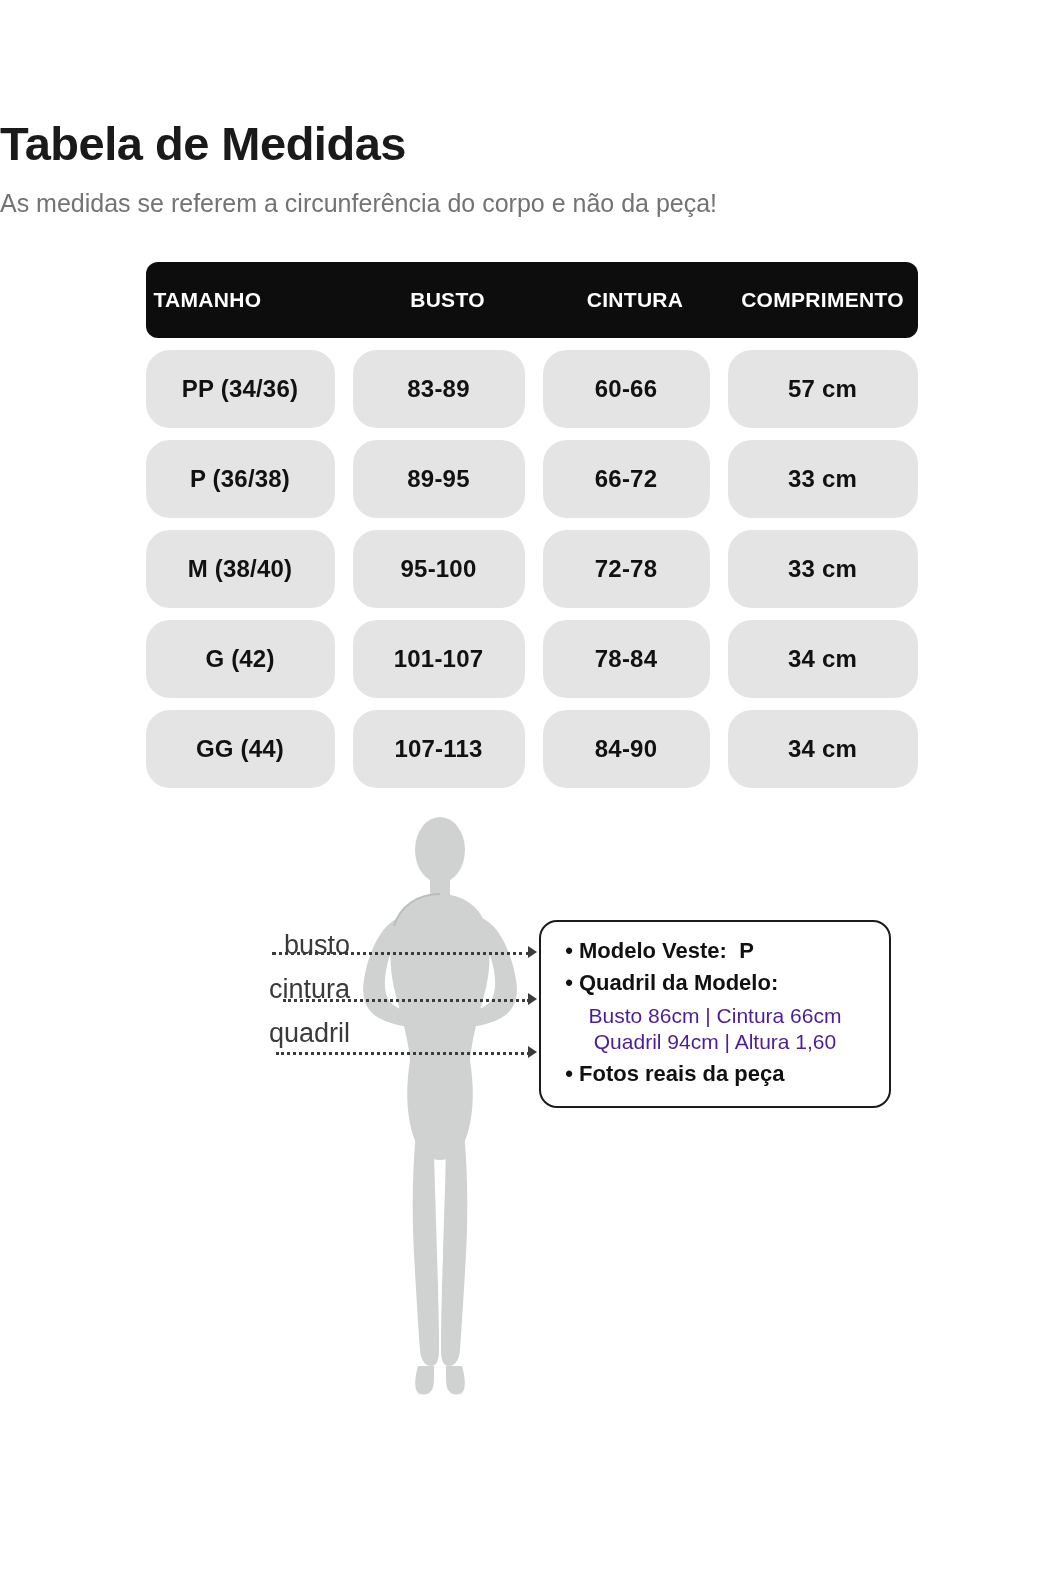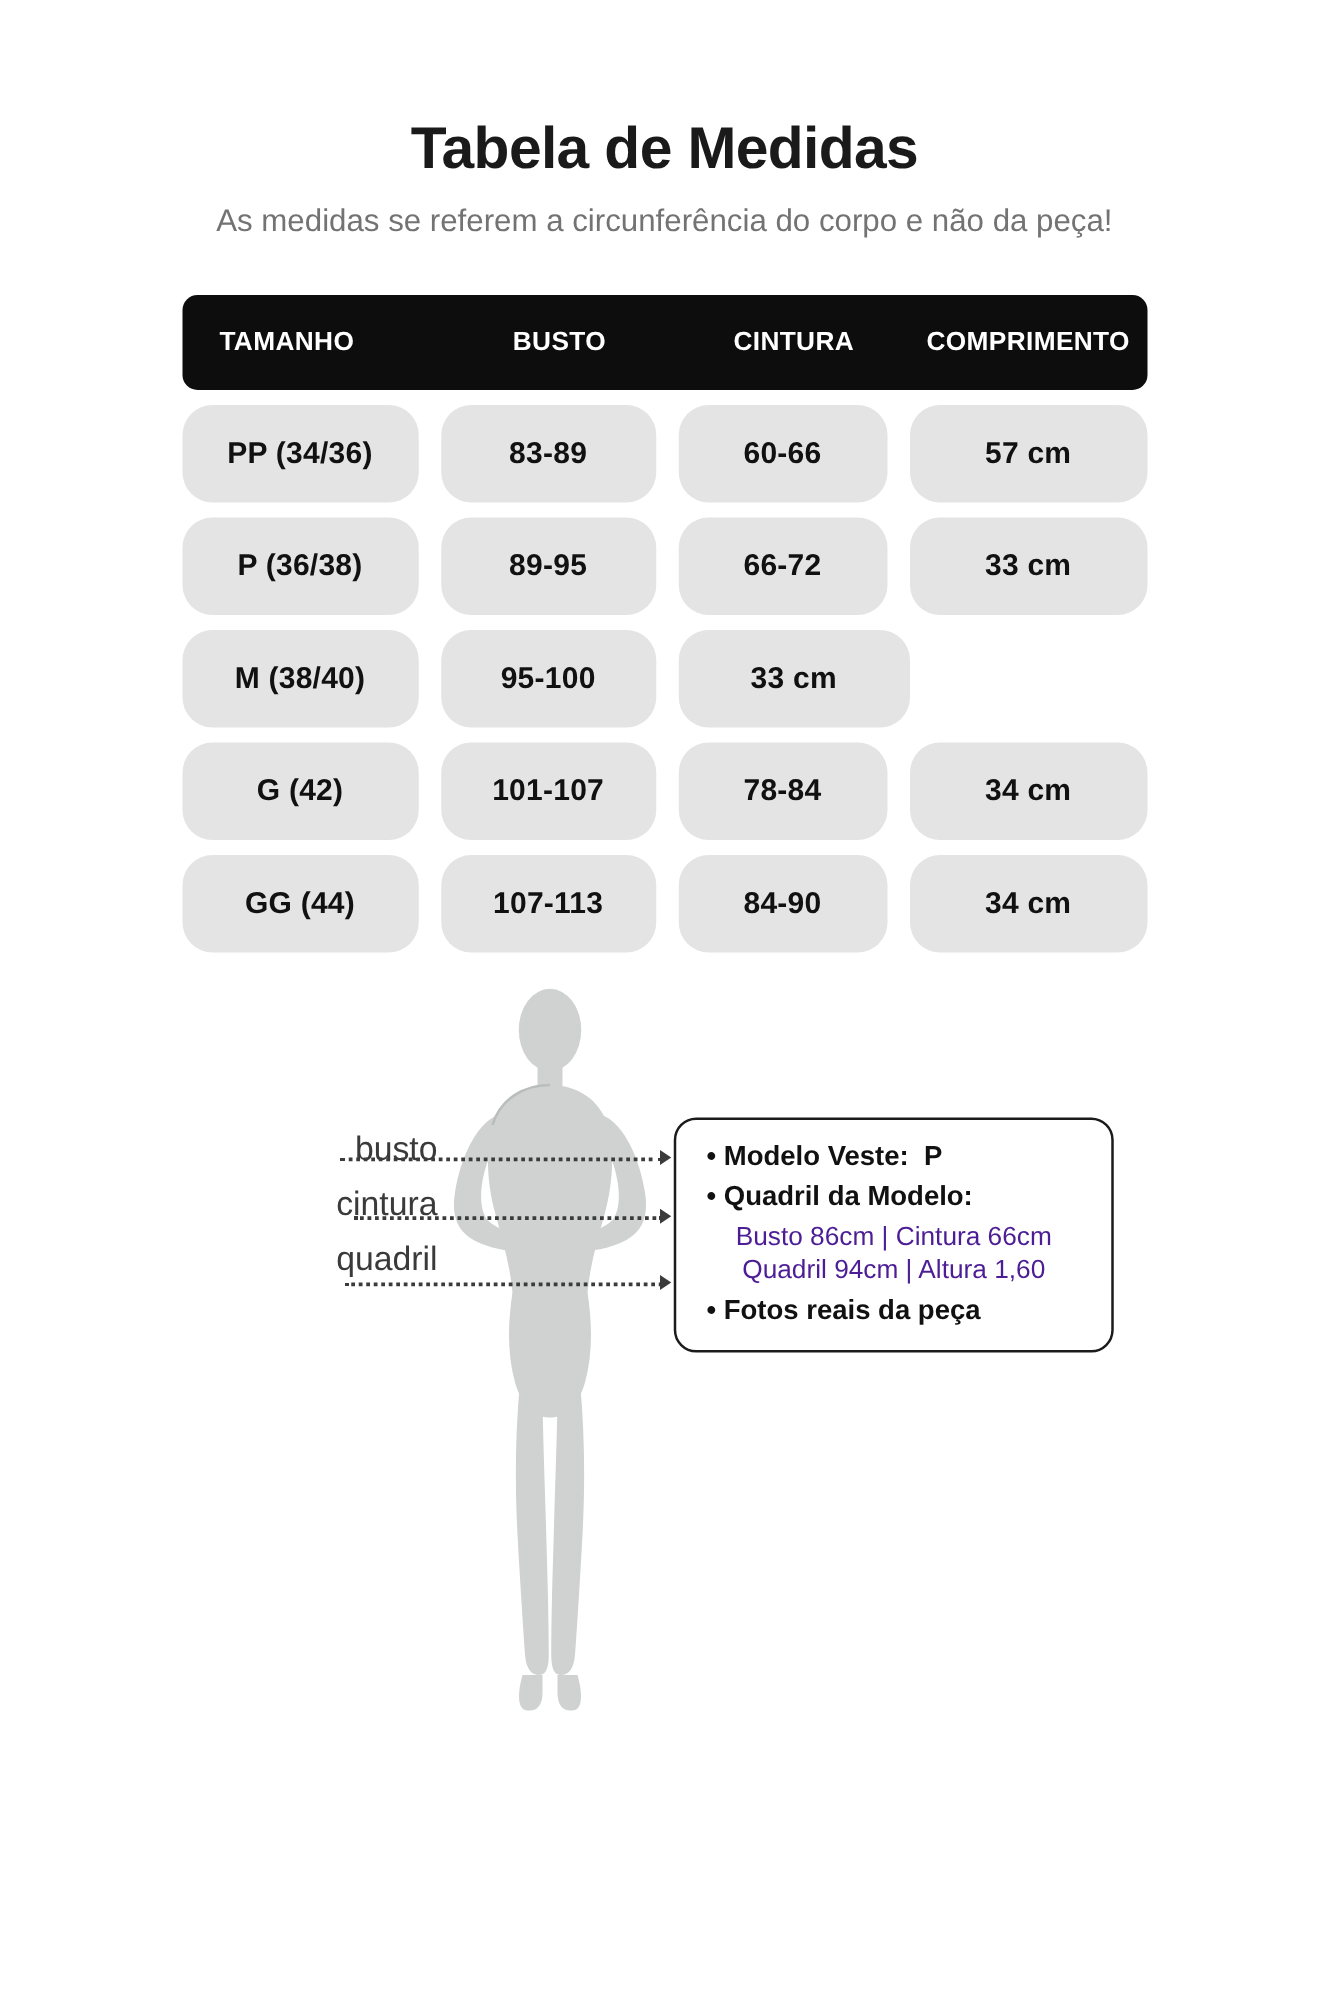--- a/index.html
+++ b/index.html
@@ -18,22 +18,21 @@
   }
 
   .page {
     width: 1063px;
     height: 1594px;
     position: relative;
   }
 
   
   .header {
-    text-align: center;
-    padding-top: 90px;
+    padding-top: 116px;
   }
   .title {
     font-size: 47px;
     font-weight: bold;
     letter-spacing: -0.5px;
     margin: 0;
     color: #1a1a1a;
   }
   .subtitle {
     font-size: 25px;
@@ -55,21 +54,21 @@
     height: 76px;
     align-items: center;
     color: #ffffff;
   }
   .table-head .th {
     font-size: 21px;
     font-weight: bold;
     text-align: center;
     letter-spacing: 0.3px;
   }
-  .table-head .th.c0 { text-align: left; padding-left: 30px; }
+  .table-head .th.c0 { text-align: left; padding-left: 8px; }
 
   .table-row {
     display: grid;
     grid-template-columns: 207px 190px 185px 190px;
     column-gap: 0;
     margin-top: 12px;
   }
   .cell {
     height: 78px;
     background: #e4e4e4;
@@ -198,20 +197,21 @@
     <div class="table-row">
       <div class="cell">P (36/38)</div>
       <div class="cell">89-95</div>
       <div class="cell">66-72</div>
       <div class="cell">33 cm</div>
     </div>
 
     <div class="table-row">
       <div class="cell">M (38/40)</div>
       <div class="cell">95-100</div>
+      <div class="cell">72-78</div>
       <div class="cell">33 cm</div>
     </div>
 
     <div class="table-row">
       <div class="cell">G (42)</div>
       <div class="cell">101-107</div>
       <div class="cell">78-84</div>
       <div class="cell">34 cm</div>
     </div>
 

